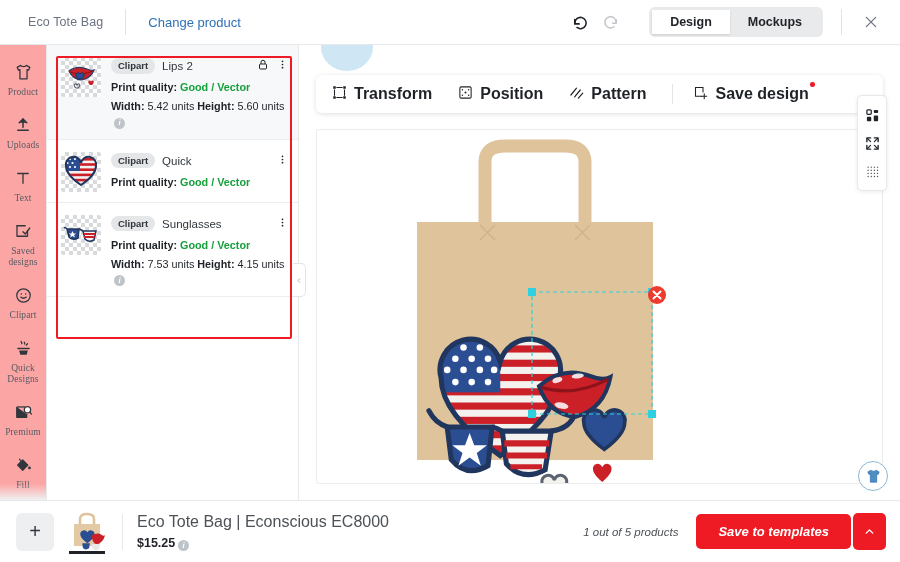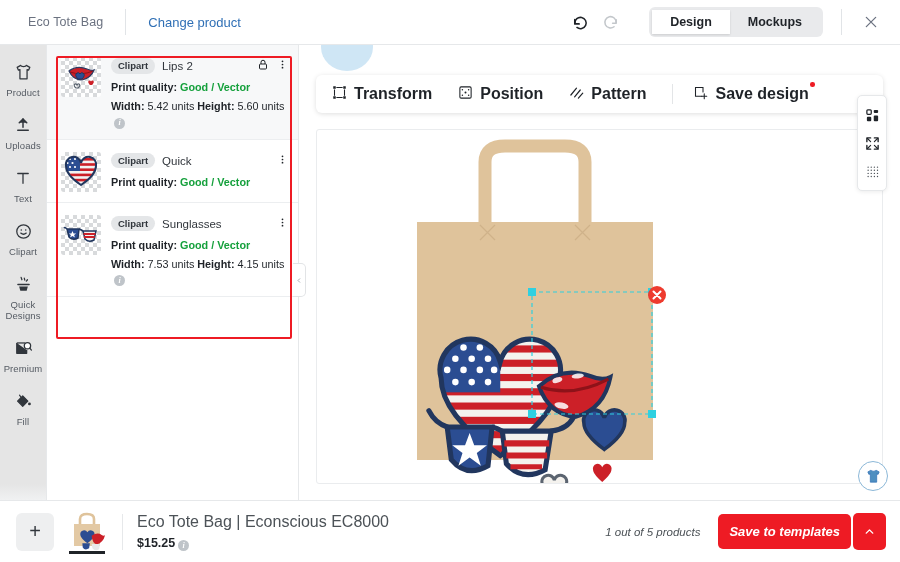--- a/index.html
+++ b/index.html
@@ -32,22 +32,22 @@
     font-size:12.5px; font-weight:bold; color:#1f2328; padding:6px 18px;
     border-radius:0; cursor:pointer; line-height:1;
   }
   .seg-btn.active { background:#fff; box-shadow:0 1px 2px rgba(0,0,0,.12); }
   .tb-sep { width:1px; height:26px; background:#e1e4e7; margin:0 14px 0 18px; }
   .close-x { cursor:pointer; }
 
   
   .rail {
     position:absolute; top:45px; left:0; width:47px; height:455px;
-    background:#e5e5e5; border-right:1px solid #e6e8ea;
-    display:flex; flex-direction:column; align-items:center; padding-top:16px;
+    background:#fca5a5; border-right:1px solid #e6e8ea;
+    display:flex; flex-direction:column; align-items:center; padding-top:16px;font-family:Liberation Serif, serif;
   }
   .rail-item {
     width:47px; display:flex; flex-direction:column; align-items:center;
     margin-bottom:16px; cursor:pointer;
   }
   .rail-ico { height:22px; display:flex; align-items:center; justify-content:center; }
   .rail-lbl {
     font-size:9.5px; color:#555b63; margin-top:4px; text-align:center;
     line-height:11px; letter-spacing:.1px;
   }
@@ -158,21 +158,21 @@
     position:absolute; bottom:0; left:3px; width:36px; height:2.5px; background:#1f2328;
   }
   .bt-sep { width:1px; height:36px; background:#e6e8ea; margin-left:14px; }
   .prodinfo { margin-left:14px; }
   .prodname { font-size:16px; color:#4c5257; }
   .prodprice { font-size:12.5px; font-weight:bold; color:#1f2328; margin-top:5px; }
   .b-right { margin-left:auto; display:flex; align-items:center; padding-right:14px;font-style:italic; }
   .cnt { font-size:11.5px; color:#4c5257; margin-right:18px; }
   .save-tpl {
     background:#ee1b24; color:#fff; font-size:13px; font-weight:bold;
-    padding:11px 11px; border-radius:5px; cursor:pointer; line-height:1;
+    padding:11px 22px; border-radius:5px; cursor:pointer; line-height:1;
   }
   .save-caret {
     background:#ee1b24; width:33px; height:37px; margin-left:2px; border-radius:5px;
     display:flex; align-items:center; justify-content:center; cursor:pointer;
   }
 </style>
 </head>
 <body>
 
 <div class="app">
@@ -233,20 +233,30 @@
 
     <div class="rail-item">
       <div class="rail-ico">
         <svg width="18" height="18" viewBox="0 0 24 24" fill="none" stroke="#31363c" stroke-width="1.7" stroke-linecap="round">
           <path d="M5 6 L19 6 M12 6 L12 19"></path>
         </svg>
       </div>
       <div class="rail-lbl">Text</div>
     </div>
 
+    <div class="rail-item">
+      <div class="rail-ico">
+        <svg width="18" height="18" viewBox="0 0 24 24" fill="none" stroke="#31363c" stroke-width="1.7" stroke-linecap="round" stroke-linejoin="round">
+          <path d="M4 5 L4 19 L18 19 L18 12"></path>
+            <path d="M4 5 L15 5"></path>
+            <path d="M12 13 L15 16 L21 8"></path>
+        </svg>
+      </div>
+      <div class="rail-lbl">Saved designs</div>
+    </div>
 
     <div class="rail-item">
       <div class="rail-ico">
         <svg width="19" height="19" viewBox="0 0 24 24" fill="none" stroke="#31363c" stroke-width="1.6">
           <circle cx="12" cy="12" r="8.5"></circle>
             <circle cx="9.2" cy="10" r="1" fill="#31363c" stroke="none"></circle>
           <circle cx="14.8" cy="10" r="1" fill="#31363c" stroke="none"></circle>
           <path d="M8.5 14 Q12 17 15.5 14" stroke-linecap="round"></path>
         </svg>
       </div>

